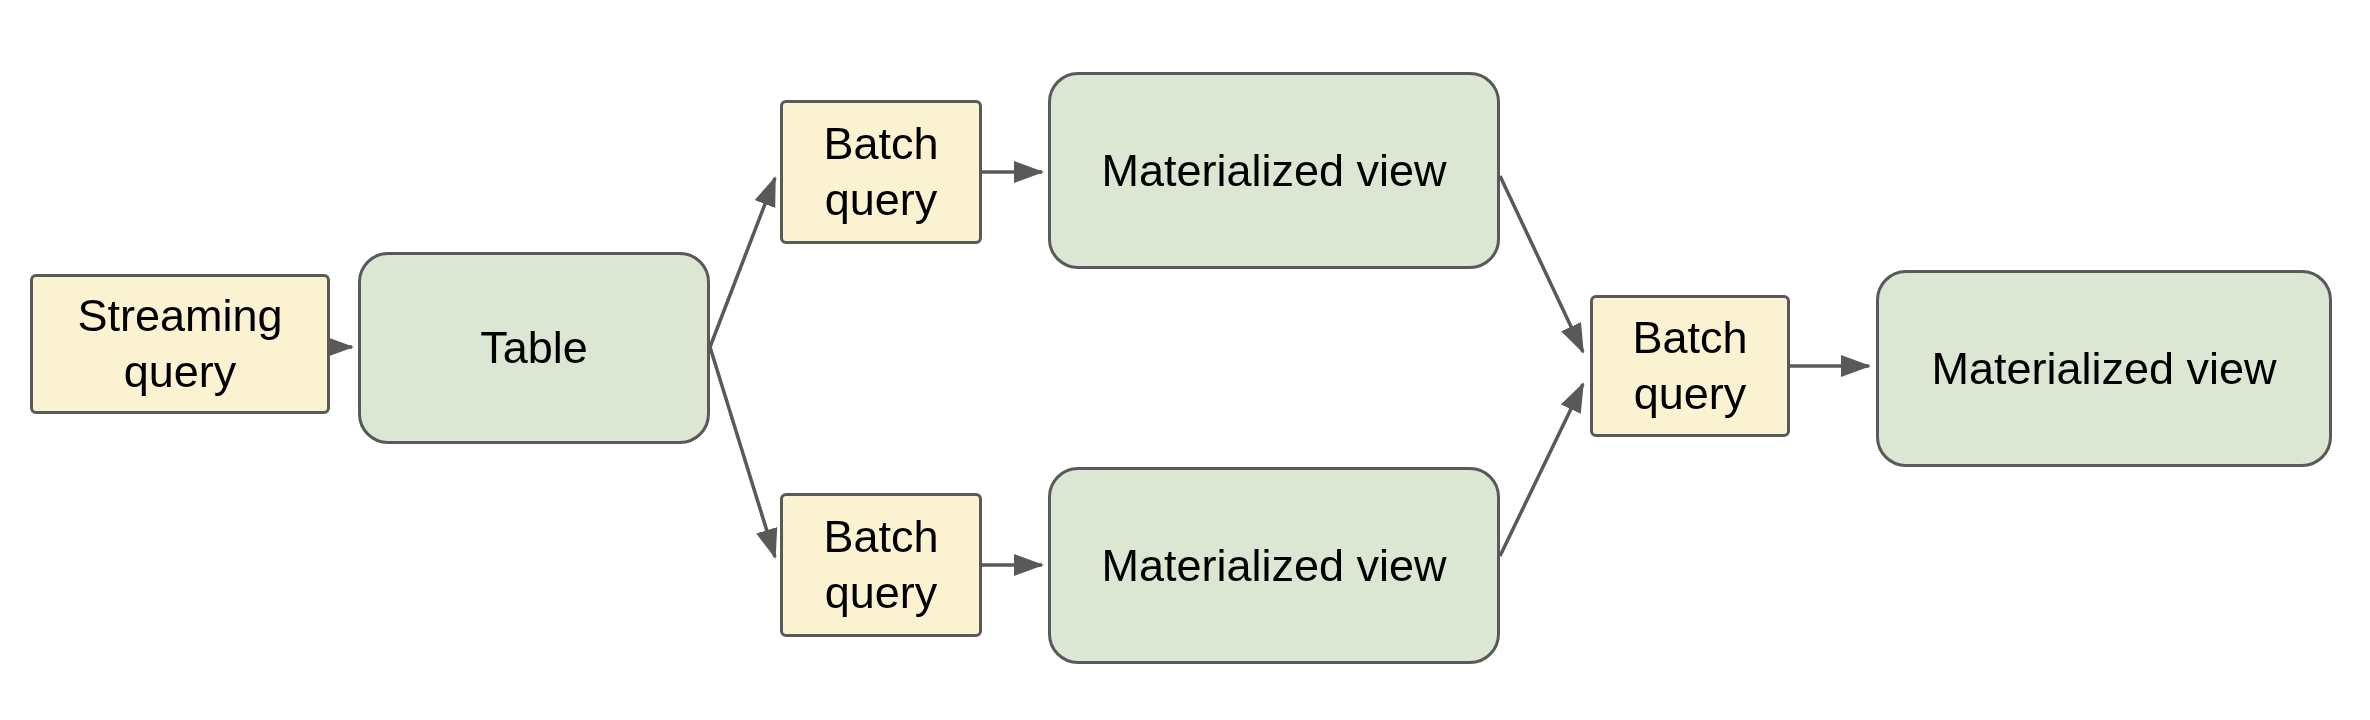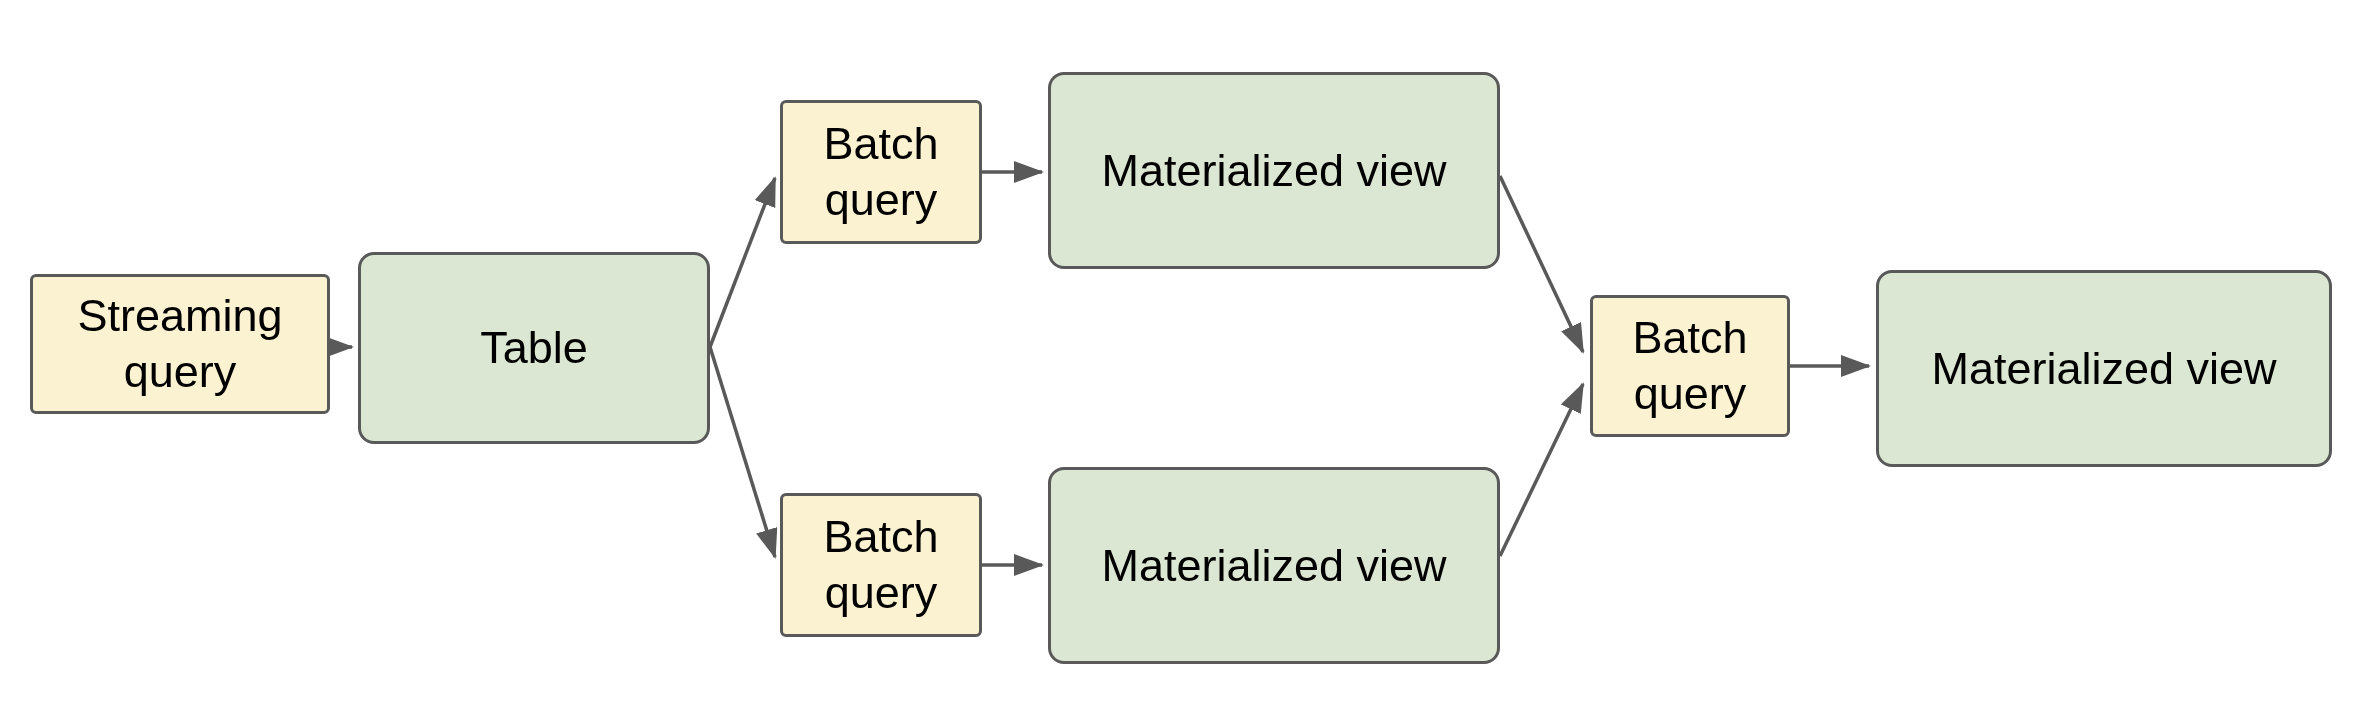--- a/index.html
+++ b/index.html
@@ -30,21 +30,21 @@
     padding:4px 10px;
   }
   .node.query{
     background:var(--query-fill,#fbf2d1);
     border:3px solid var(--border,#595959);
     border-radius:6px;
   }
   .node.dataset{
     background:var(--dataset-fill,#dbe7d2);
     border:3px solid var(--border,#595959);
-    border-radius:16px;
+    border-radius:30px;
   }
   .node .label{display:block;}
 </style>
 </head>
 <body>
 
 <div class="canvas" style="background: rgb(255, 255, 255);">
 
   <svg id="edge-layer" width="2370" height="720" viewBox="0 0 2370 720" xmlns="http://www.w3.org/2000/svg">
     <defs>

